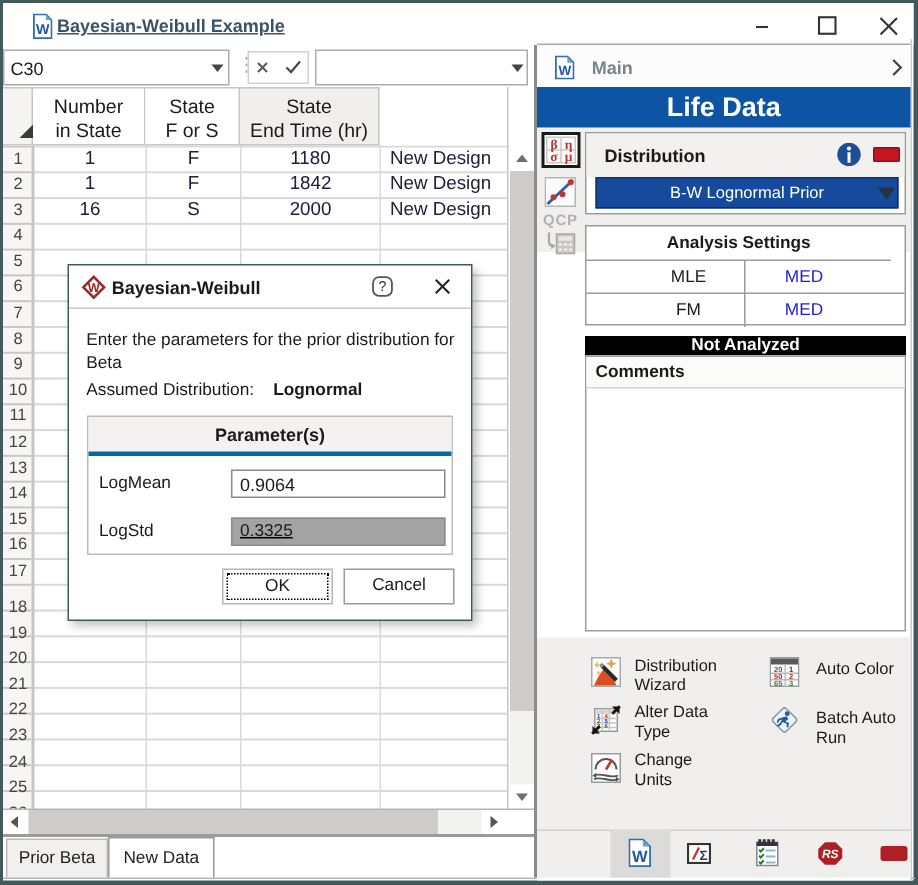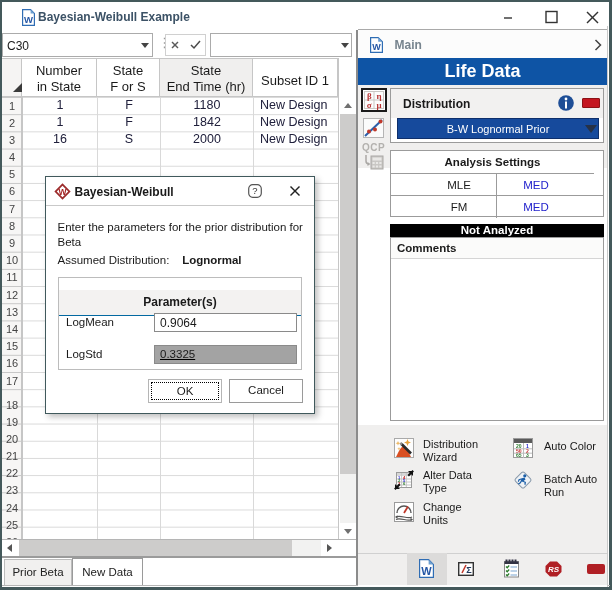--- a/index.html
+++ b/index.html
@@ -2,21 +2,21 @@
 <html><head>
 <meta charset="utf-8">
 <style>
   html,body{margin:0;padding:0;}
   body{width:612px;height:590px;overflow:hidden;font-family:"Liberation Sans",sans-serif;}
   .win{position:absolute;left:0;top:0;width:612px;height:590px;background:#fff;box-sizing:border-box;
        border:2px solid #44595b;border-right-width:3px;border-bottom-width:3px;}
   .abs{position:absolute;}
   
   .titlebar{left:0;top:0;width:607px;height:28px;background:#fff;}
-  .titletext{left:36px;top:8px;font-size:12px;font-weight:bold;color:#3c5266;}
+  .titletext{left:36px;top:8px;font-size:12px;font-weight:bold;color:#3c5266;text-decoration:underline;}
   
   .toolbar{left:0;top:28px;width:354px;height:28px;background:#fff;}
   .combo{box-sizing:border-box;background:#fff;border:1px solid #ababab;}
   .combo1{left:0px;top:2.5px;width:151px;height:24px;}
   .combo1 span{position:absolute;left:4px;top:5px;font-size:12px;color:#1a1a1a;}
   .combo2{left:208px;top:2.5px;width:142px;height:24px;}
   .carot{width:0;height:0;border-left:4px solid transparent;border-right:4px solid transparent;border-top:5px solid #444;}
   .dots{left:156px;top:4.5px;width:3px;height:20px;color:#9a9a9a;font-size:13px;letter-spacing:0;}
   .xvbox{left:163px;top:3.5px;width:41px;height:22px;box-sizing:border-box;border:1px solid #d0d0d0;background:#fff;}
   
@@ -79,21 +79,20 @@
         <div class="abs carot" style="left:130px;top:9px"></div>
       </div>
   </div>
 
   <div class="abs grid">
 
     <div class="abs hdrcell rowhdr" style="left:0;top:0;width:20px;"></div>
     <div class="abs hdrcell" style="left:20px;top:0;width:75px;">Number<br>in State</div>
     <div class="abs hdrcell" style="left:95px;top:0;width:63px;">State<br>F or S</div>
     <div class="abs hdrcell" style="left:158px;top:0;width:93px;background:#f0efee;">State<br>End Time (hr)</div>
-    <div class="abs hdrcell" style="left:251px;top:0;width:85px;line-height:36px;">Subset ID 1</div>
 
     <div class="abs" style="left:11px;top:25px;width:0;height:0;border-left:9px solid transparent;border-bottom:9px solid #3a3a3a;"></div>
 
     <div class="abs" style="left:0;top:38.5px;width:336px;height:443.5px;
          background-image:linear-gradient(to bottom,#d9d9d9 1px,transparent 1px);
          background-size:100% 17.2px;"></div>
 
     <div class="abs" style="left:20px;top:38.5px;width:1px;height:443.5px;background:#c6c6c6;"></div>
     <div class="abs" style="left:95px;top:38.5px;width:1px;height:443.5px;background:#d9d9d9;"></div>
     <div class="abs" style="left:158px;top:38.5px;width:1px;height:443.5px;background:#d9d9d9;"></div>
@@ -385,21 +384,21 @@
     </svg>
     <svg class="abs" style="left:243px;top:8px" width="12" height="12" viewBox="0 0 12 12">
       <line x1="1.5" y1="1.5" x2="10.5" y2="10.5" stroke="#222" stroke-width="1.4"></line>
       <line x1="10.5" y1="1.5" x2="1.5" y2="10.5" stroke="#222" stroke-width="1.4"></line>
     </svg>
 
     <div class="abs" style="left:11.5px;top:43px;width:252px;font-size:11.5px;color:#1a1a1a;line-height:14.5px;">Enter the parameters for the prior distribution for<br>Beta</div>
     <div class="abs" style="left:11.5px;top:77px;font-size:11.5px;color:#1a1a1a;">Assumed Distribution:&nbsp;&nbsp;&nbsp; <b>Lognormal</b></div>
 
     <div class="abs" style="left:12px;top:100px;width:244px;height:92.5px;border:1px solid #bcbcbc;box-sizing:border-box;background:#fff;">
-      <div class="abs" style="left:0;top:12px;width:100%;height:26px;background:#f3f2f1;border-bottom:1px solid #0369a1;box-sizing:border-box;
+      <div class="abs" style="left:0;top:0;width:100%;height:26px;background:#f3f2f1;border-bottom:3px solid #0369a1;box-sizing:border-box;
            font-size:12px;font-weight:bold;color:#1a1a1a;text-align:center;line-height:25px;">Parameter(s)</div>
       <div class="abs" style="left:7px;top:37.5px;font-size:11.5px;color:#1a1a1a;">LogMean</div>
       <div class="abs" style="left:95px;top:34.5px;width:143px;height:19px;border:1px solid #8a8a8a;box-sizing:border-box;background:#fff;">
         <div style="margin:2px 0 0 5px;font-size:12px;color:#1a1a1a;">0.9064</div>
       </div>
       <div class="abs" style="left:7px;top:69.5px;font-size:11.5px;color:#1a1a1a;">LogStd</div>
       <div class="abs" style="left:95px;top:66.5px;width:143px;height:19px;border:1px solid #8a8a8a;box-sizing:border-box;background:#a3a3a3;text-decoration:underline;">
         <div style="margin:2px 0 0 5px;font-size:11.5px;color:#1a1a1a;">0.3325</div>
       </div>
     </div>

